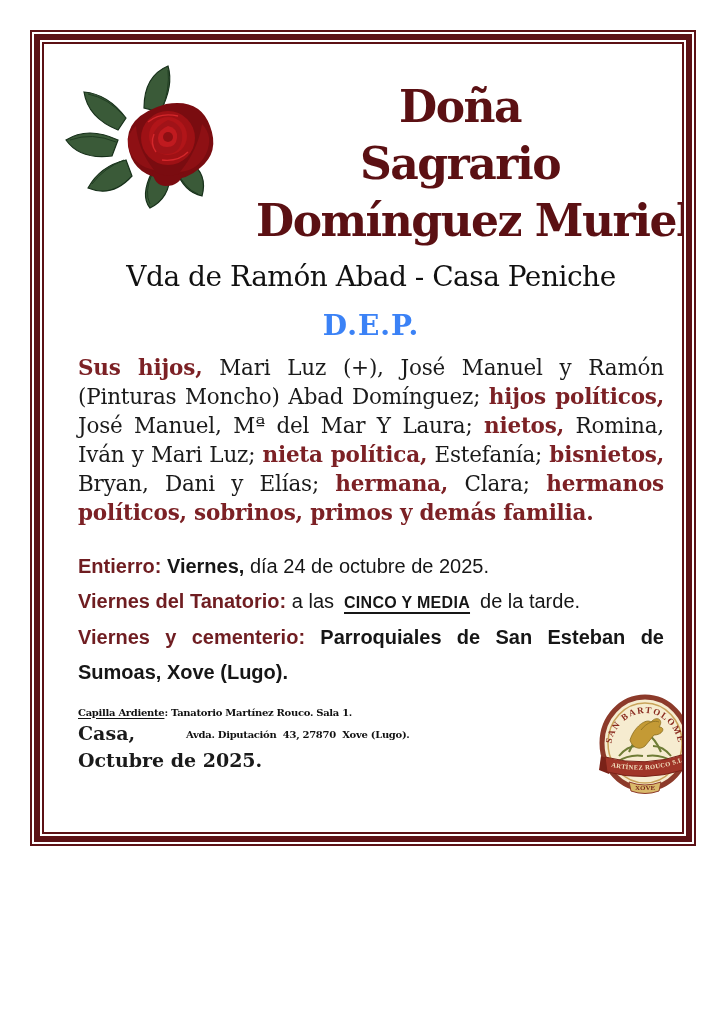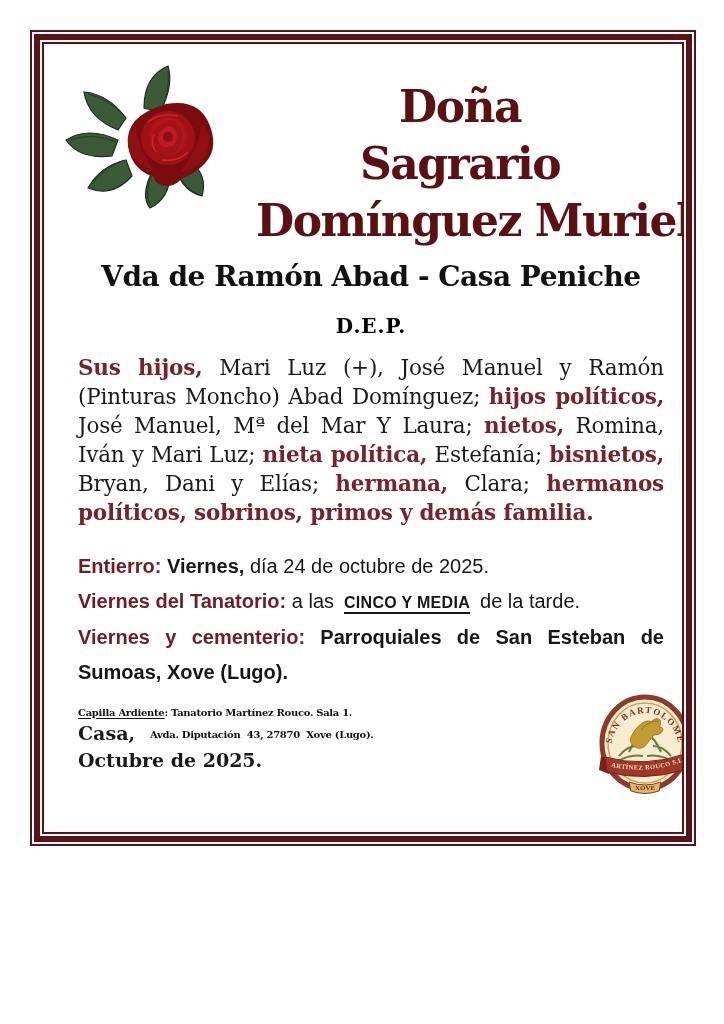--- a/index.html
+++ b/index.html
@@ -22,43 +22,43 @@
   .frame-mid{width:100%;height:100%;box-sizing:border-box;
     border:6px solid var(--maroon-frame);padding:2px;}
   .frame-in{width:100%;height:100%;box-sizing:border-box;position:relative;
     border:2px solid var(--maroon-frame);padding:0 18px 0 34px;overflow:hidden;}
   
   .rose{position:absolute;left:12px;top:16px;width:180px;height:150px;}
   
   .header{margin:34px 0 0 178px;text-align:center;white-space:nowrap;
     color:var(--maroon-title);font-weight:bold;font-size:44px;line-height:57px;
     letter-spacing:-1.5px;}
-  .subtitle{margin-top:10px;text-align:center;font-weight:bold;font-size:28px;
+  .subtitle{margin-top:10px;text-align:center;font-weight:normal;font-size:28px;
     line-height:36px;letter-spacing:-0.5px;color:#111;}
   .death{margin-top:16px;text-align:center;font-size:20px;line-height:30px;color:#222;}
-  .dep{margin-top:12px;text-align:center;font-weight:bold;font-size:20px;
-    line-height:38px;letter-spacing:1px;color:#000000;}
+  .dep{margin-top:12px;text-align:center;font-weight:bold;font-size:28px;
+    line-height:38px;letter-spacing:1px;color:#3b82f6;}
   
   .family{margin-top:8px;font-size:21.5px;line-height:29px;text-align:justify;
     letter-spacing:-0.2px;}
   .fam-b{font-weight:bold;color:var(--maroon-fam);}
   
   .details{margin-top:14px;font-family:"Liberation Sans", sans-serif;
     font-size:20px;line-height:35px;color:#161616;}
   .d-row{white-space:nowrap;}
   .d-row.wrap{white-space:normal;text-align:justify;}
   .d-label{font-weight:bold;color:var(--maroon-label);}
   .d-bold{font-weight:bold;}
   .d-time{font-weight:bold;font-size:16px;letter-spacing:0.3px;margin:0 10px;
     text-decoration:underline;text-underline-offset:4px;text-decoration-thickness:2px;}
   
   .capilla{margin-top:12px;font-weight:bold;font-size:10px;line-height:22px;
     letter-spacing:-0.3px;color:#111;}
   .cap-underline{text-decoration:underline;text-underline-offset:2px;}
-  .cap-line2{margin-left:72px;white-space:pre-wrap;}
+  .cap-line2{margin-left:108px;white-space:pre-wrap;}
   
   .footer{position:absolute;left:34px;right:18px;bottom:28px;height:108px;}
   .f-left{position:absolute;left:0;top:24px;font-weight:bold;font-size:19px;line-height:27px;}
   .f-center{position:absolute;left:210px;top:8px;width:290px;text-align:center;
     font-family:"Liberation Serif", serif;font-weight:bold;font-size:16px;
     line-height:22.5px;color:var(--maroon-footer);}
   .f-logo{position:absolute;left:521px;top:-2px;width:92px;height:104px;}
 </style>
 </head>
 <body>

